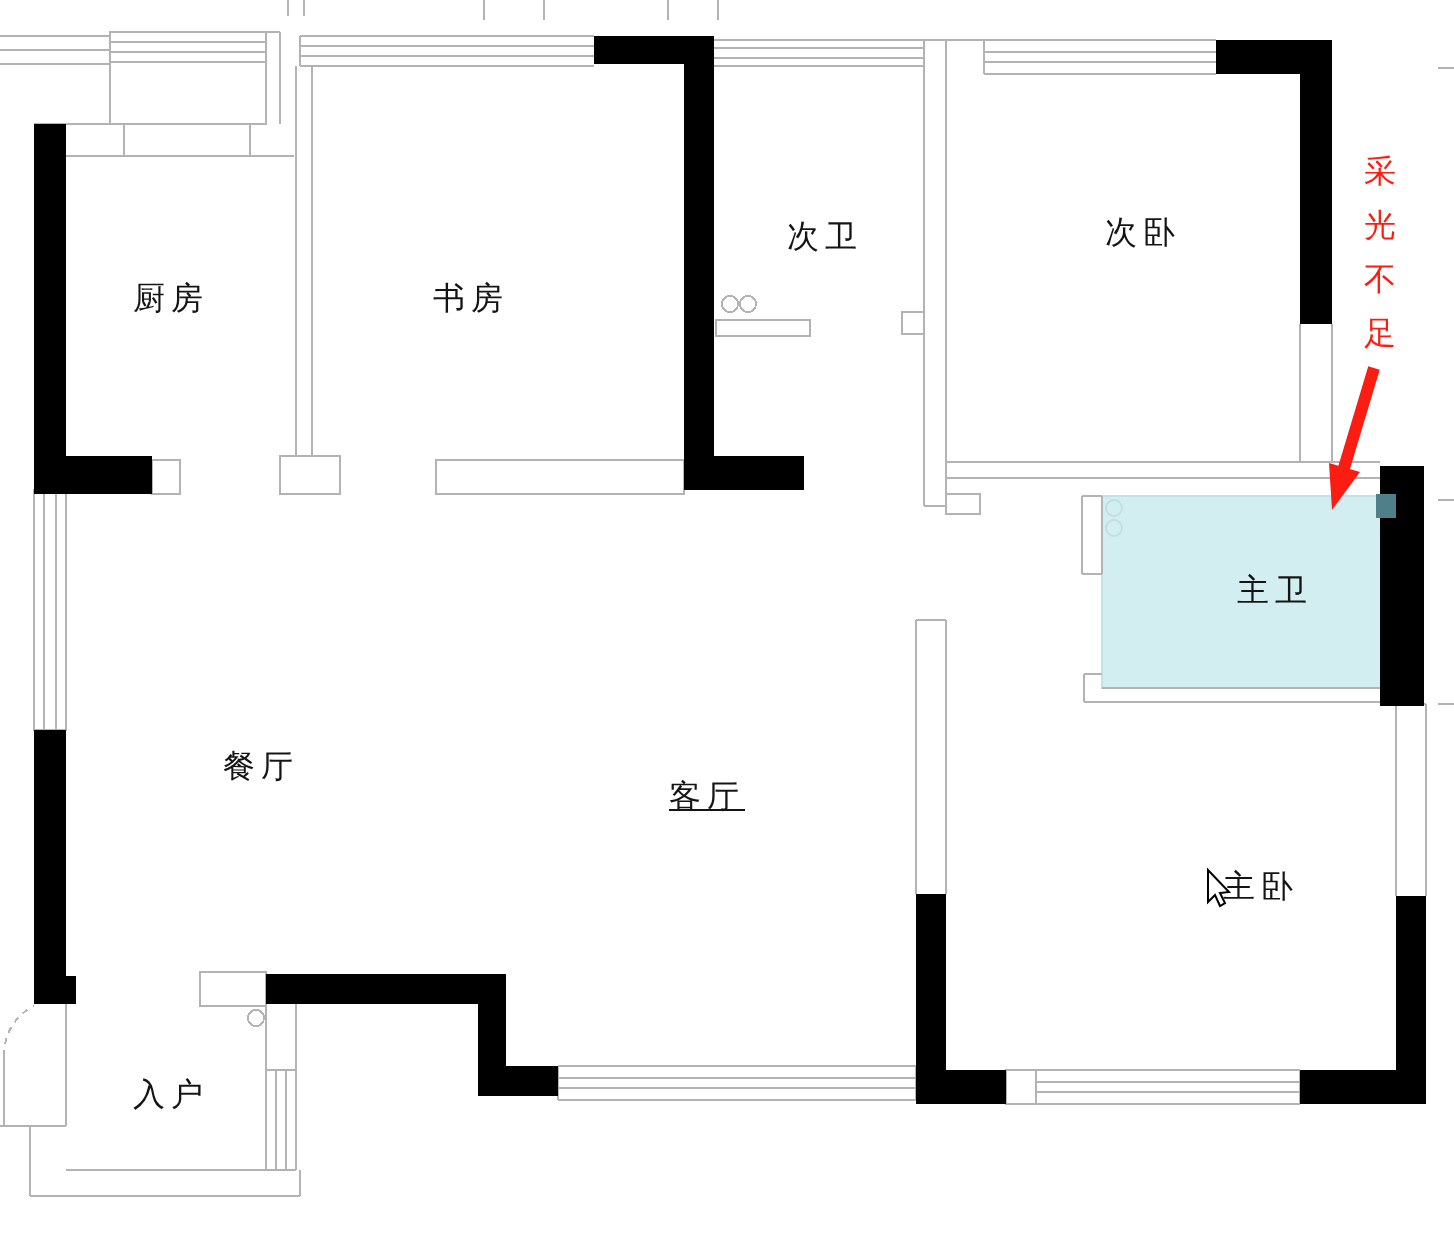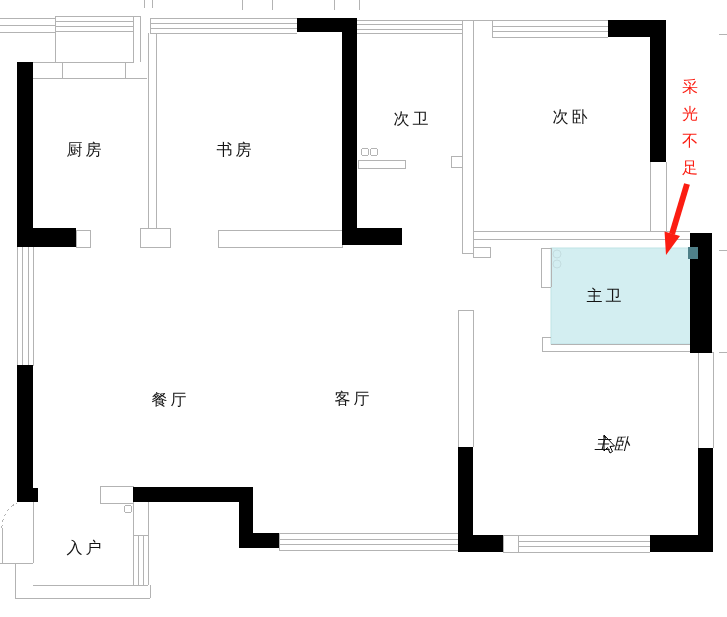--- a/index.html
+++ b/index.html
@@ -175,21 +175,21 @@
       <polygon points="666,255 680,236 664.5,231.5" fill="#fb1d12"></polygon>
     </g>
 
     <polygon points="604,435 604,451 607.5,447.5 610,453 612.5,451.5 610,446.5 614.5,446" fill="#ffffff" stroke="#000000" stroke-width="1"></polygon>
   </svg>
 
   <div class="room-label" style="left:84px;top:150px;">厨房</div>
   <div class="room-label" style="left:234px;top:150px;">书房</div>
   <div class="room-label" style="left:411px;top:119px;">次卫</div>
   <div class="room-label" style="left:570px;top:117px;font-family:Liberation Serif, serif;">次卧</div>
-  <div class="room-label" style="left:604px;top:296px;">主卫</div>
-  <div class="room-label" style="left:129px;top:400px;margin-left:40px;">餐厅</div>
-  <div class="room-label" style="left:352px;top:399px;">客厅</div>
-  <div class="room-label" style="left:612px;top:444px;font-style:italic;">主卧</div>
+  <div class="room-label" style="left:636px;top:296px;">主卫</div>
+  <div class="room-label" style="left:129px;top:384px;">餐厅</div>
+  <div class="room-label" style="left:352px;top:399px;text-decoration:underline;">客厅</div>
+  <div class="room-label" style="left:629px;top:444px;">主卧</div>
   <div class="room-label" style="left:84px;top:548px;">入户</div>
 
   <div class="annotation-text">采光不足</div>
 
 </div>
 
 </body></html>

